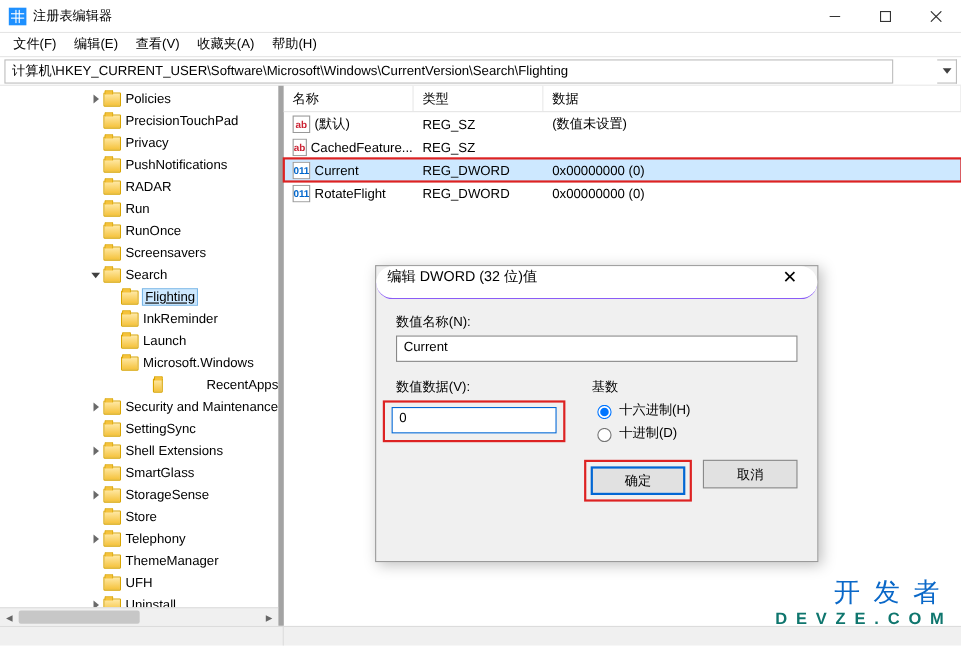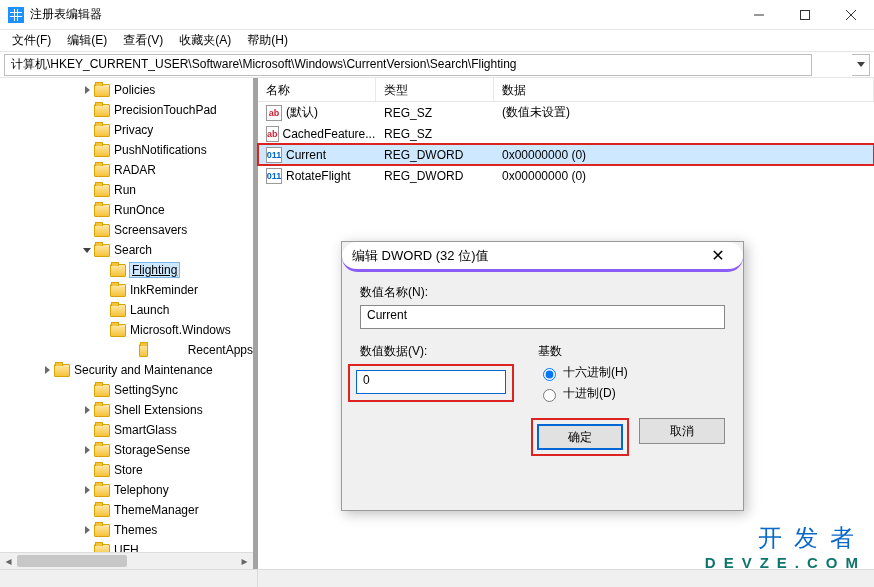--- a/index.html
+++ b/index.html
@@ -56,21 +56,21 @@
   .cell { padding:0 8px; font-size:12px; overflow:hidden; text-overflow:ellipsis; white-space:nowrap; }
   .cell.name { width:118px; display:flex; align-items:center; gap:4px; }
   .cell.type { width:118px; }
   .cell.data { flex:1; }
   .vicon { width:16px; height:16px; display:inline-flex; align-items:center; justify-content:center; font-size:9px; font-weight:bold; border:1px solid #999; background:#fff; }
   .vicon.sz { color:#c23; }
   .vicon.dw { color:#06c; }
 
   
   .dialog { position:absolute; left:341px; top:241px; width:403px; height:270px; background:#f0f0f0; border:1px solid #9a9a9a; box-shadow:3px 3px 12px rgba(0,0,0,0.25); }
-  .dlg-title { height:30px; background:#fff; display:flex; align-items:center; padding:0 10px; border-bottom:3px solid #8b5cf6;border-radius:15px; }
+  .dlg-title { height:30px; background:#fff; display:flex; padding:0 10px; border-bottom:1px solid #8b5cf6;border-radius:15px; }
   .dlg-title-text { flex:1; font-size:13px; }
   .dlg-close { width:30px; text-align:center; font-size:16px; }
   .dlg-body { padding:12px 18px 8px 18px; }
   .dlg-lbl { font-size:12px; margin-bottom:4px; }
   .dlg-name { width:100%; height:24px; border:1px solid #888; background:#fff; padding:2px 6px; font-size:12px; margin-bottom:14px; }
   .dlg-row2 { display:flex; gap:24px; align-items:flex-start; }
   .dlg-val-wrap { border:2px solid #d22; padding:4px 6px 6px 6px; margin-left:-12px; }
   .dlg-val { width:150px; height:24px; border:1px solid #0267d4; background:#fff; padding:2px 6px; font-size:12px; }
   .dlg-radix { font-size:12px; }
   .dlg-radix label { display:flex; align-items:center; gap:4px; margin-top:4px; }
@@ -203,21 +203,21 @@
         <div class="tree-row" style="padding-left: 96px;">
           <span class="tw"></span>
           <span class="folder"></span>
           <span class="tree-label">Microsoft.Windows</span>
         </div>
         <div class="tree-row" style="padding-left: 96px; gap: 36px;">
           <span class="tw"></span>
           <span class="folder"></span>
           <span class="tree-label">RecentApps</span>
         </div>
-        <div class="tree-row" style="padding-left: 40px;">
+        <div class="tree-row" style="padding-left: 80px;">
           <span class="tw">
             <span class="chev right"></span>
           </span>
           <span class="folder"></span>
           <span class="tree-label">Security and Maintenance</span>
         </div>
         <div class="tree-row" style="padding-left: 80px;">
           <span class="tw"></span>
           <span class="folder"></span>
           <span class="tree-label">SettingSync</span>
@@ -250,27 +250,20 @@
           <span class="tw">
             <span class="chev right"></span>
           </span>
           <span class="folder"></span>
           <span class="tree-label">Telephony</span>
         </div>
         <div class="tree-row" style="padding-left: 80px;">
           <span class="tw"></span>
           <span class="folder"></span>
           <span class="tree-label">ThemeManager</span>
-        </div>
-        <div class="tree-row" style="padding-left: 80px;">
-          <span class="tw">
-            <span class="chev right"></span>
-          </span>
-          <span class="folder"></span>
-          <span class="tree-label">Themes</span>
         </div>
         <div class="tree-row" style="padding-left: 80px;">
           <span class="tw"></span>
           <span class="folder"></span>
           <span class="tree-label">UFH</span>
         </div>
         <div class="tree-row" style="padding-left: 80px;">
           <span class="tw">
             <span class="chev right"></span>
           </span>

